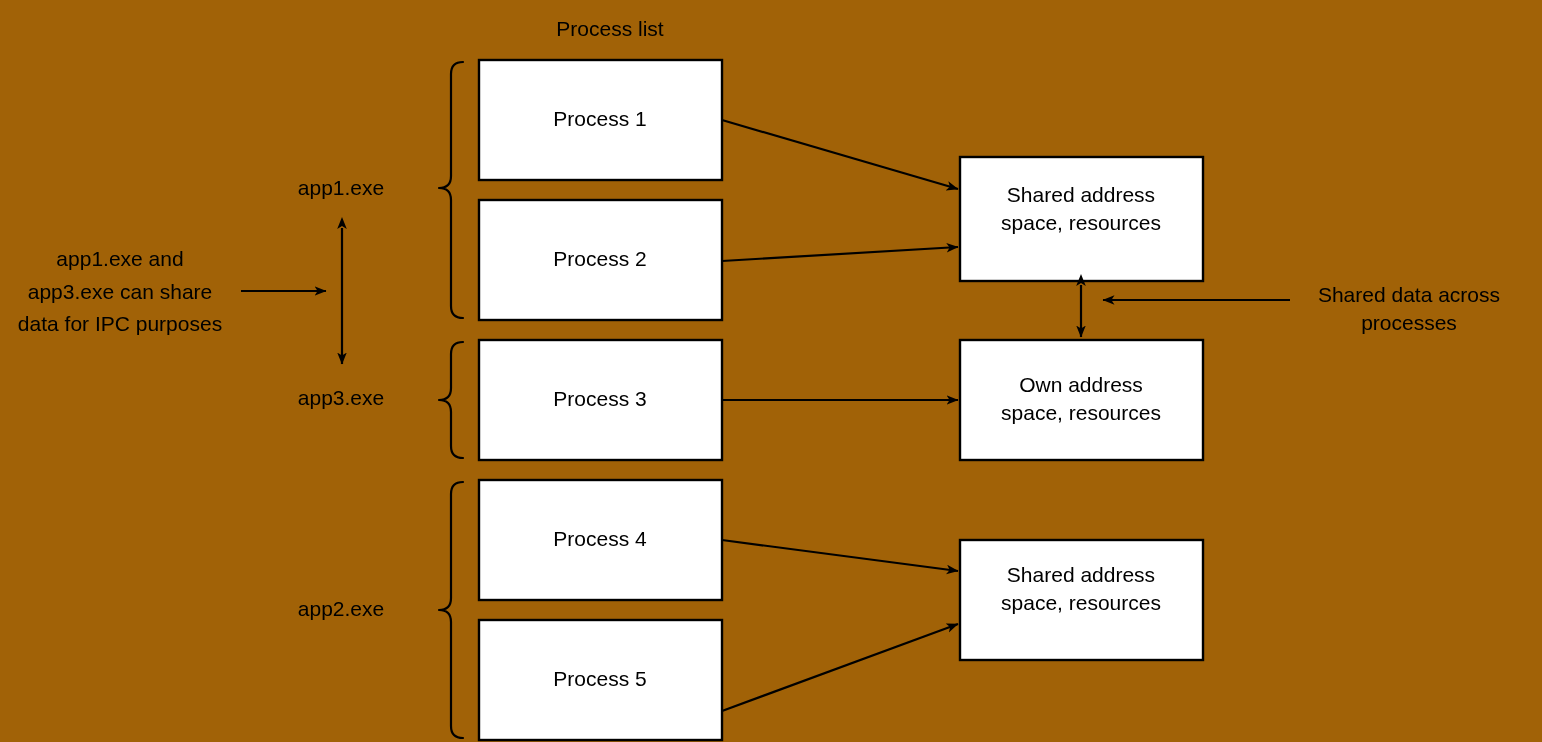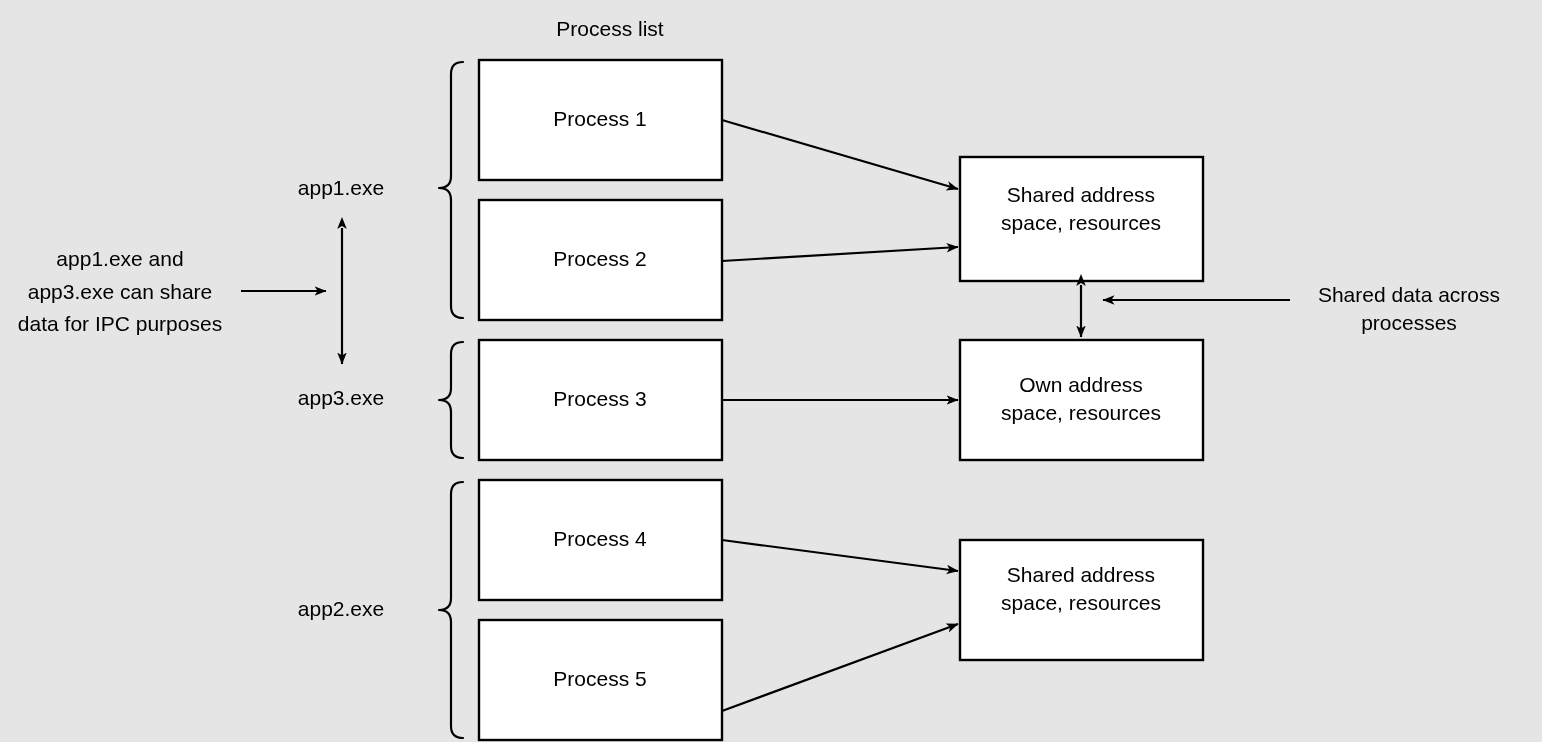--- a/index.html
+++ b/index.html
@@ -4,21 +4,21 @@
 <style>
   html, body {
     margin: 0;
     padding: 0;
     background: #ffffff;
   }
   #canvas {
     position: relative;
     width: 1542px;
     height: 742px;
-    background: #e5e5e5;
+    background: #a16207;
     font-family: "Liberation Sans", sans-serif;
     overflow: hidden;
   }
   svg.diagram {
     position: absolute;
     top: 0; left: 0;
     width: 1542px;
     height: 742px;
   }
   .box-rect {

